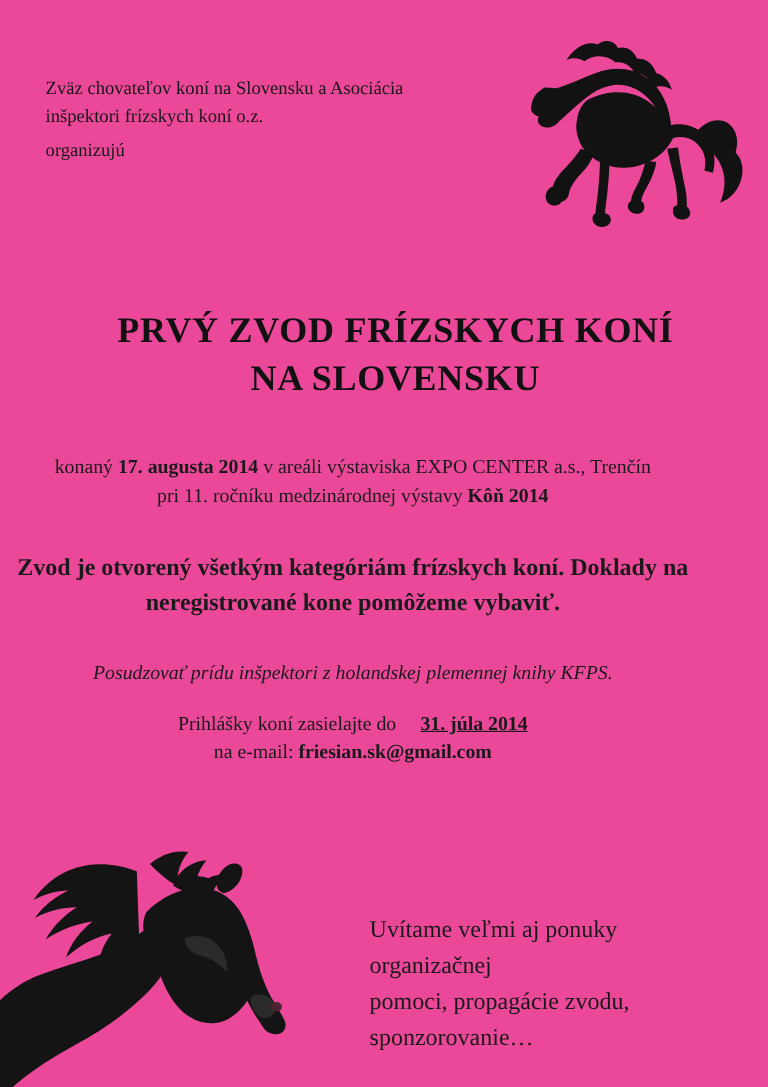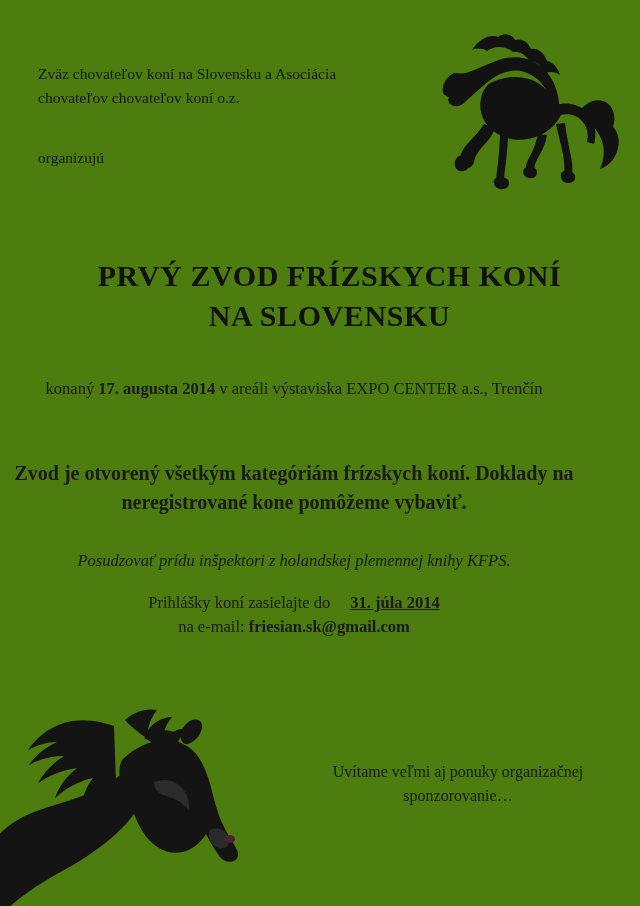--- a/index.html
+++ b/index.html
@@ -8,37 +8,37 @@
     background: #ffffff;
   }
   body {
     font-family: "Liberation Serif", "DejaVu Serif", serif;
     color: #1a1a1a;
   }
   .page {
     position: relative;
     width: 640px;
     height: 906px;
-    background: #4d7c0f;
+    background: #ec4899;
     overflow: hidden;
   }
 
   
   .org-block {
     position: absolute;
     left: 38px;
     top: 62px;
     width: 390px;
     font-size: 15.5px;
     line-height: 1.55;
     color: #171717;
   }
   .org-line { white-space: pre-wrap; }
   .org-verb {
-    margin-top: 36px;
+    margin-top: 4px;
   }
 
   
   .horse-top {
     position: absolute;
     left: 432px;
     top: 28px;
     width: 192px;
     height: 165px;
   }
@@ -98,35 +98,35 @@
   }
   b.strong { font-weight: bold; }
   b.strong-underline { font-weight: bold; text-decoration: underline; margin-left: 16px; }
 
   
   .note {
     position: absolute;
     right: 32px;
     top: 760px;
     width: 300px;
-    text-align: center;
-    font-size: 16px;
+    text-align: left;
+    font-size: 20px;
     line-height: 1.5;
     color: #1a1a1a;
   }
   .note-line { display: block; }
 </style>
 </head>
 <body>
 
 <div class="page">
 
   <div class="org-block">
     <div class="org-line">Zväz chovateľov koní na Slovensku a Asociácia</div>
-    <div class="org-line">chovateľov chovateľov koní o.z.</div>
+    <div class="org-line">inšpektori frízskych koní o.z.</div>
     <div class="org-line org-verb">organizujú</div>
   </div>
 
   <div class="horse-top">
     <svg viewBox="0 0 192 165" xmlns="http://www.w3.org/2000/svg" aria-hidden="true">
       <g fill="#121212">
 
         <path d="M40 22 C48 10 58 6 66 9 C72 4 80 6 83 12 C90 10 96 14 99 21
                  C106 20 112 25 115 33 C121 34 126 40 128 47 C124 44 118 43 113 45
                  C110 38 104 33 97 33 C94 27 88 23 81 24 C74 18 63 17 55 23
@@ -176,20 +176,21 @@
     </svg>
   </div>
 
   <div class="title">
     <span class="title-line">PRVÝ ZVOD FRÍZSKYCH KONÍ</span>
     <span class="title-line">NA SLOVENSKU</span>
   </div>
 
   <div class="body-block p-when">
     <div><span>konaný </span><b class="strong">17. augusta 2014</b><span> v areáli výstaviska EXPO CENTER a.s., Trenčín</span></div>
+    <div><span>pri 11. ročníku medzinárodnej výstavy </span><b class="strong">Kôň 2014</b></div>
   </div>
 
   <div class="body-block p-open">
     <div>Zvod je otvorený všetkým kategóriám frízskych koní. Doklady na</div>
     <div>neregistrované kone pomôžeme vybaviť.</div>
   </div>
 
   <div class="body-block p-judges">
     <div>Posudzovať prídu inšpektori z holandskej plemennej knihy KFPS.</div>
   </div>
@@ -239,16 +240,17 @@
         <path d="M216 140 C222 137 229 139 233 144 C236 148 236 154 232 157
                  C227 160 221 158 218 153 C215 149 214 143 216 140 Z" fill="#2a2a2a"></path>
       </g>
 
       <ellipse cx="236" cy="149" rx="5" ry="4" fill="#4a2230"></ellipse>
     </svg>
   </div>
 
   <div class="note">
     <span class="note-line">Uvítame veľmi aj ponuky organizačnej</span>
+    <span class="note-line">pomoci, propagácie zvodu,</span>
     <span class="note-line">sponzorovanie…</span>
   </div>
 
 </div>
 
 </body></html>

